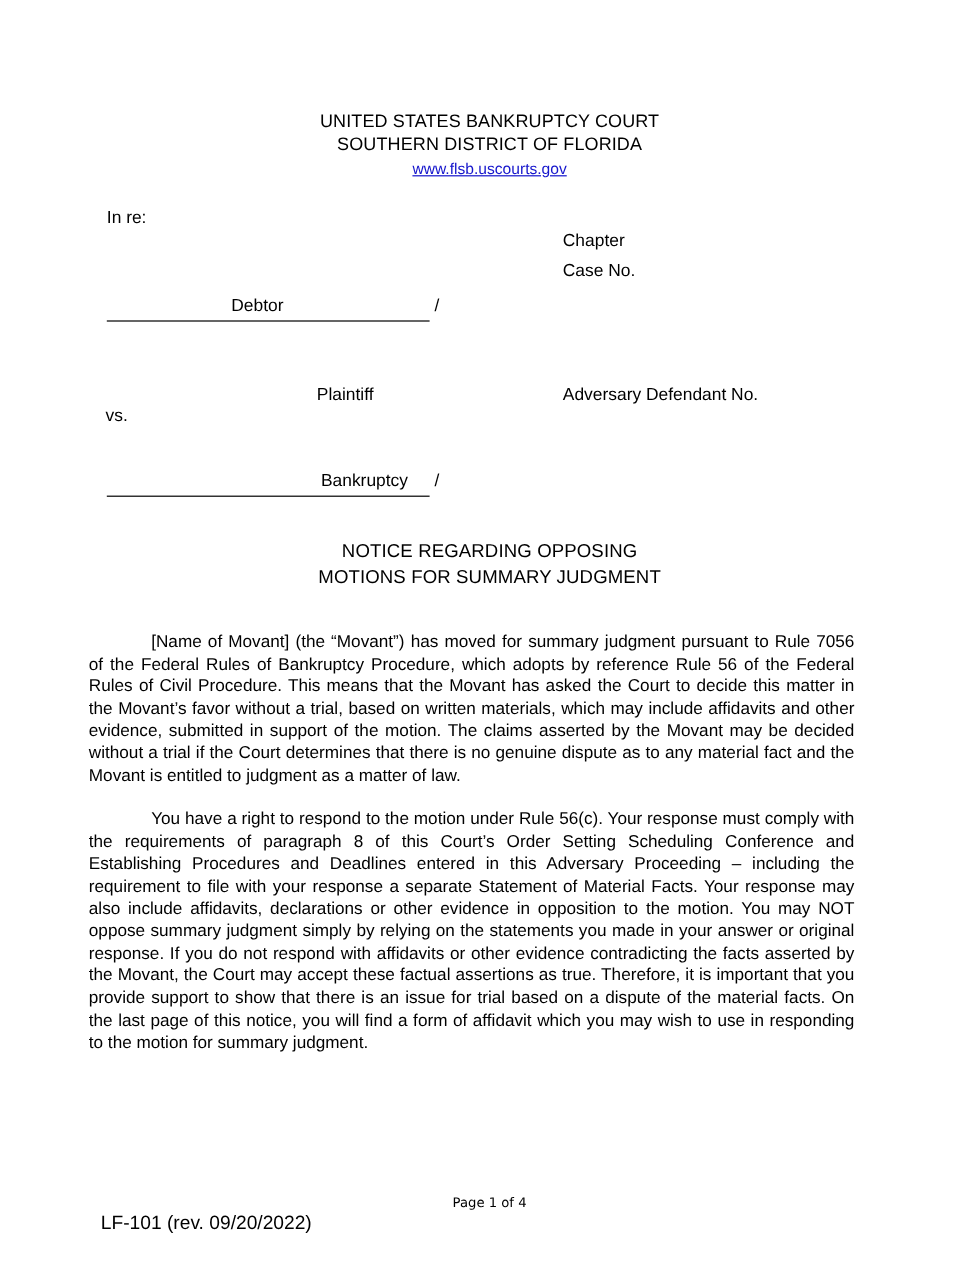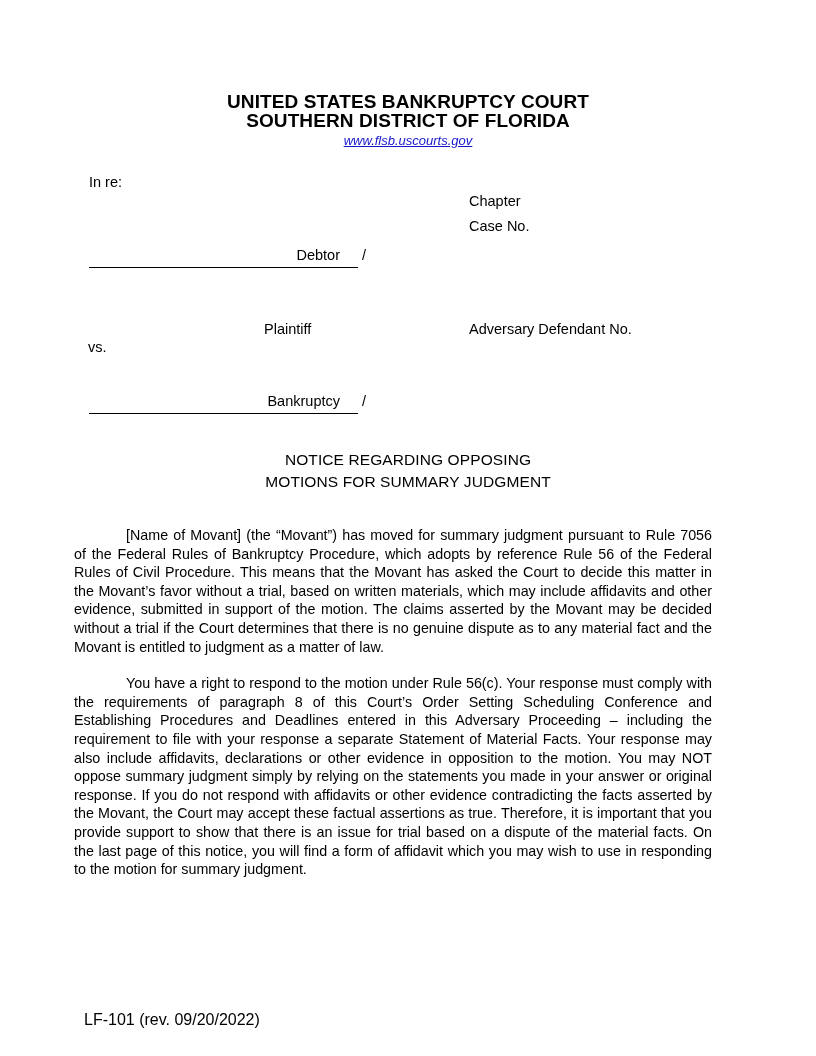--- a/index.html
+++ b/index.html
@@ -22,30 +22,29 @@
 
   
   .court-header {
     position: absolute;
     left: 0;
     top: 92px;
     width: 816px;
     text-align: center;
   }
   .court-line {
-    font-size: 19px;
-    font-weight: bold;
+    font-size: 15px;
+    font-weight: normal;
     line-height: 19px;
     letter-spacing: 0.1px;
   }
   .court-url-wrap {
     margin-top: 3px;
     font-size: 13px;
     line-height: 16px;
-    font-style: italic;
   }
   .court-url {
     color: #1515cc;
     text-decoration: underline;
     cursor: pointer;
   }
 
   
   .caption {
     position: absolute;
@@ -72,21 +71,21 @@
     position: absolute;
     left: 89px;
     width: 269px;
     border-bottom: 1.6px solid #000000;
     height: 21px;
     font-size: 14.5px;
     line-height: 19px;
     text-align: right;
   }
   .party-rule .label { padding-right: 18px; }
-  .rule-debtor    { top: 76px; }
+  .rule-debtor    { top: 76px; text-align: center; }
   .rule-defendant { top: 222px; }
   .slash {
     position: absolute;
     left: 362px;
     font-size: 14.5px;
     line-height: 19px;
   }
   .slash-debtor    { top: 76px; }
   .slash-defendant { top: 222px; }
 
@@ -174,15 +173,16 @@
   <div class="doc-title">
     <div>NOTICE REGARDING OPPOSING</div>
     <div>MOTIONS FOR SUMMARY JUDGMENT</div>
   </div>
 
   <div class="body-text">
     <p class="para">[Name of Movant] (the “Movant”) has moved for summary judgment pursuant to Rule 7056 of the Federal Rules of Bankruptcy Procedure, which adopts by reference Rule 56 of the Federal Rules of Civil Procedure.  This means that the Movant has asked the Court to decide this matter in the Movant’s favor without a trial, based on written materials, which may include affidavits and other evidence, submitted in support of the motion.  The claims asserted by the Movant may be decided without a trial if the Court determines that there is no genuine dispute as to any material fact and the Movant is entitled to judgment as a matter of law.</p>
     <p class="para">You have a right to respond to the motion under Rule 56(c).  Your response must comply with the requirements of paragraph 8 of this Court’s Order Setting Scheduling Conference and Establishing Procedures and Deadlines entered in this Adversary Proceeding – including the requirement to file with your response a separate Statement of Material Facts. Your response may also include affidavits, declarations or other evidence in opposition to the motion.  You may NOT oppose summary judgment simply by relying on the statements you made in your answer or original response.   If you do not respond with affidavits or other evidence contradicting the facts asserted by the Movant, the Court may accept these factual assertions as true.  Therefore, it is important that you provide support to show that there is an issue for trial based on a dispute of the material facts.  On the last page of this notice, you will find a form of affidavit which you may wish to use in responding to the motion for summary judgment.</p>
   </div>
 
+  <div class="page-number">Page 1 of 4</div>
   <div class="form-id">LF-101 (rev. 09/20/2022)</div>
 
 </div>
 
 </body></html>

